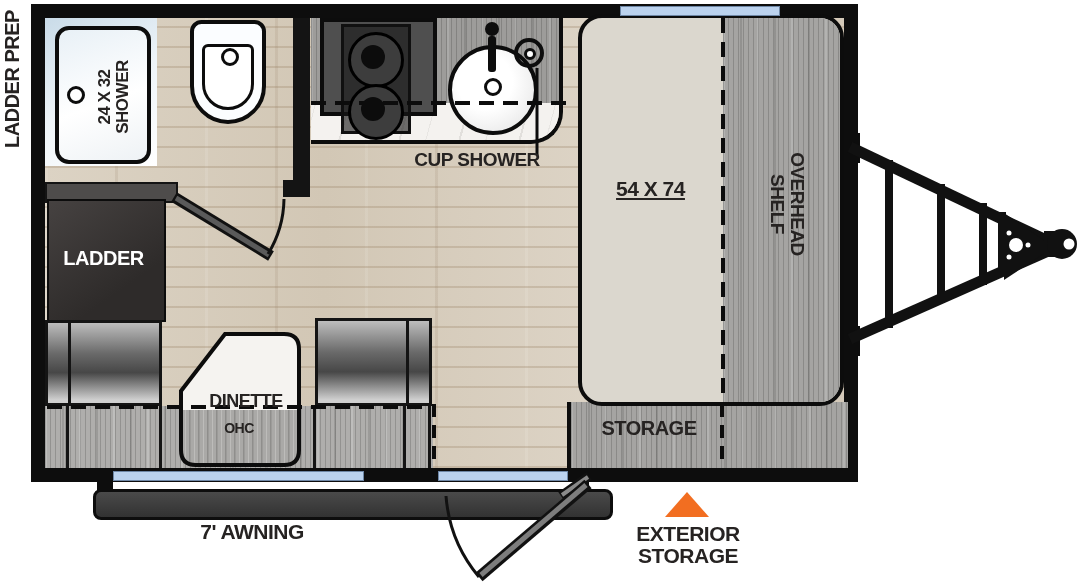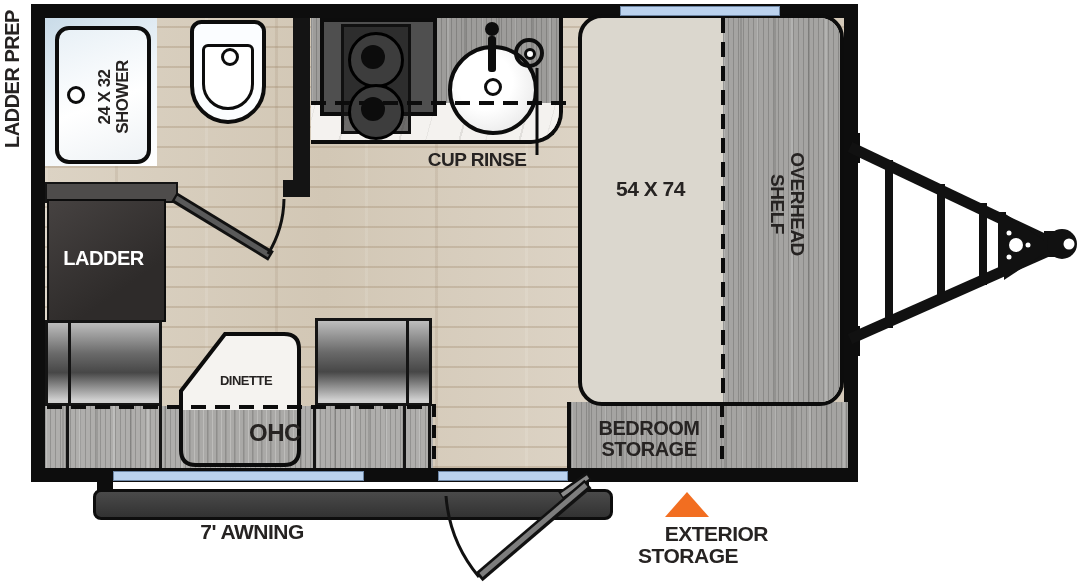--- a/index.html
+++ b/index.html
@@ -182,51 +182,50 @@
   <div class="lbl rot-ccw" style="left:-62px;top:68px;width:150px;height:22px;font-size:20px;">
     <span>LADDER PREP</span>
   </div>
 
   <div class="lbl rot-ccw" style="left:70px;top:78px;width:90px;height:38px;font-size:17px;">
     <span style="display:block;">24 X 32</span>
     <span style="display:block;">SHOWER</span>
   </div>
 
   <div class="lbl" style="left:387px;top:150px;width:180px;font-size:19px;">
-    <span>CUP RINSE</span>
+    <span>CUP SHOWER</span>
   </div>
 
   <div class="lbl" style="left:578px;top:178px;width:145px;font-size:21px;">
-    <span style="display:block;">54 X 74</span>
+    <span style="display:block;text-decoration:underline;">54 X 74</span>
   </div>
 
   <div class="lbl rot-cw" style="left:727px;top:184px;width:120px;height:40px;font-size:19px;">
     <span style="display:block;">OVERHEAD</span>
     <span style="display:block;">SHELF</span>
   </div>
 
   <div class="lbl" style="left:45px;top:248px;width:117px;font-size:20px;color:#ffffff;">
     <span>LADDER</span>
   </div>
 
-  <div class="lbl" style="left:181px;top:374px;width:130px;font-size:13px;">
+  <div class="lbl" style="left:181px;top:392px;width:130px;font-size:18px;">
     <span>DINETTE</span>
   </div>
 
-  <div class="lbl" style="left:179px;top:421px;width:120px;font-size:24px;margin-left:36px;">
+  <div class="lbl" style="left:179px;top:421px;width:120px;font-size:14px;">
     <span>OHC</span>
   </div>
 
   <div class="lbl" style="left:579px;top:418px;width:140px;font-size:20px;">
-    <span style="display:block;">BEDROOM</span>
     <span style="display:block;">STORAGE</span>
   </div>
 
   <div class="lbl" style="left:152px;top:521px;width:200px;font-size:21px;">
     <span>7' AWNING</span>
   </div>
 
   <div class="lbl" style="left:608px;top:523px;width:160px;font-size:21px;">
-    <span style="display:block;text-align:right;">EXTERIOR</span>
+    <span style="display:block;">EXTERIOR</span>
     <span style="display:block;">STORAGE</span>
   </div>
 
 </div>
 
 </body></html>

